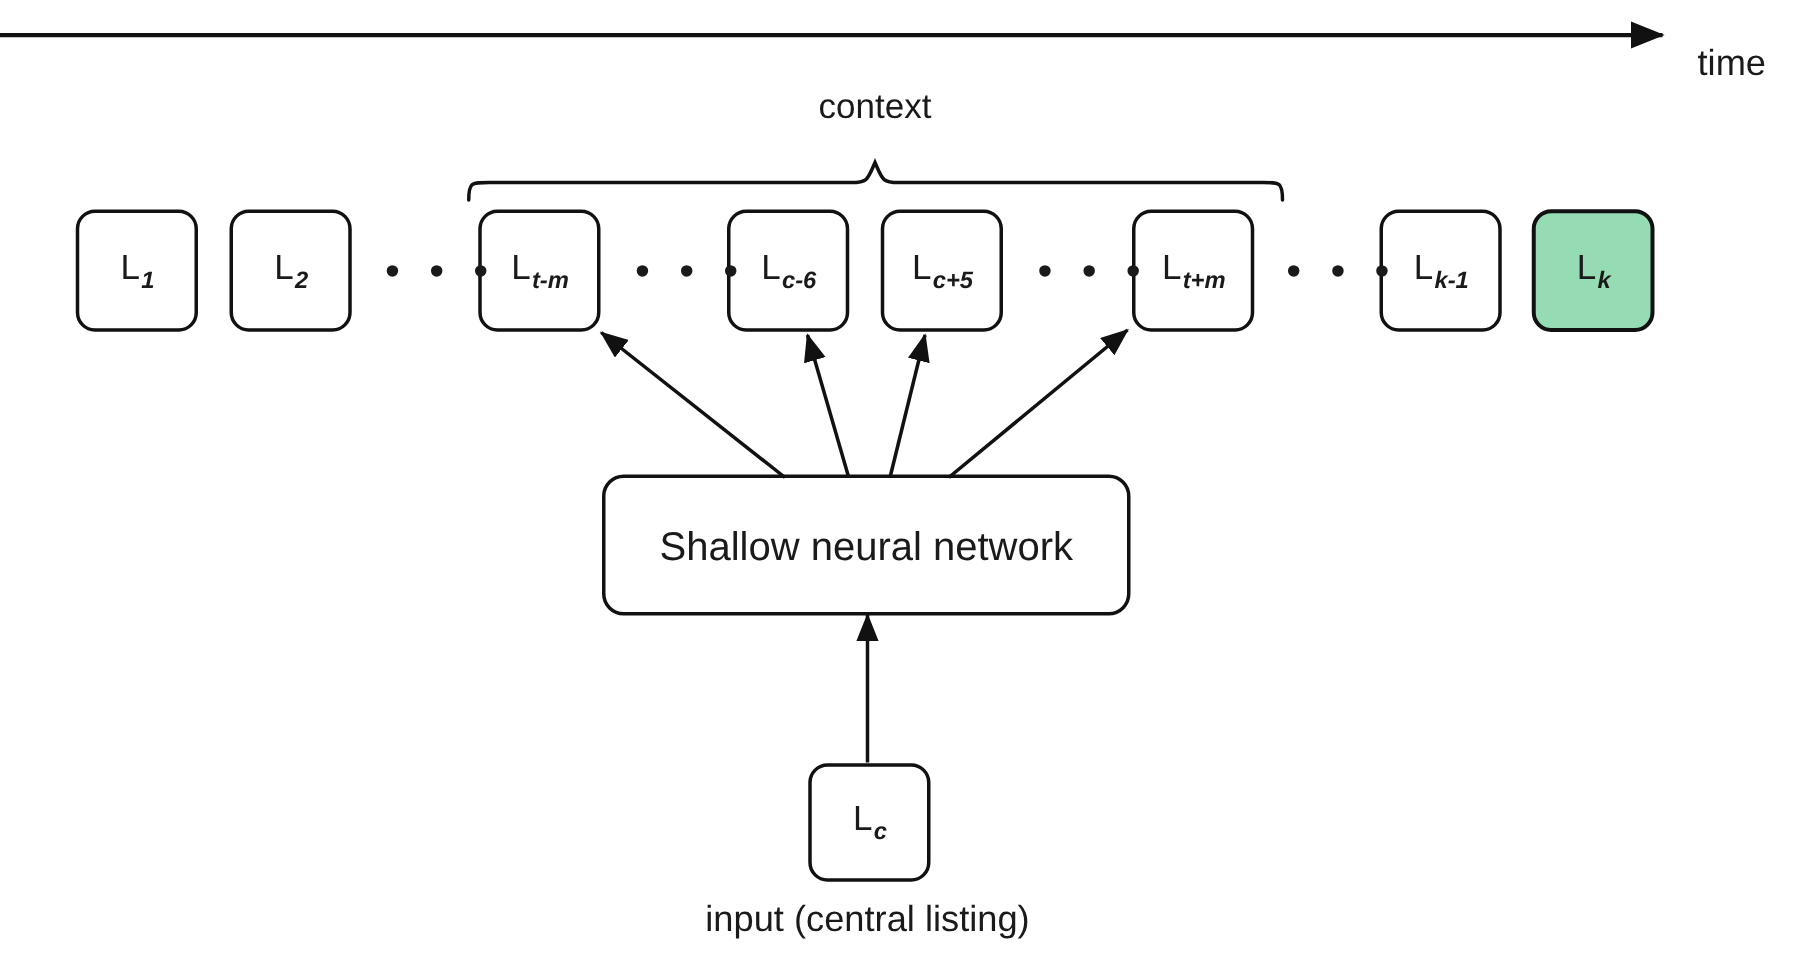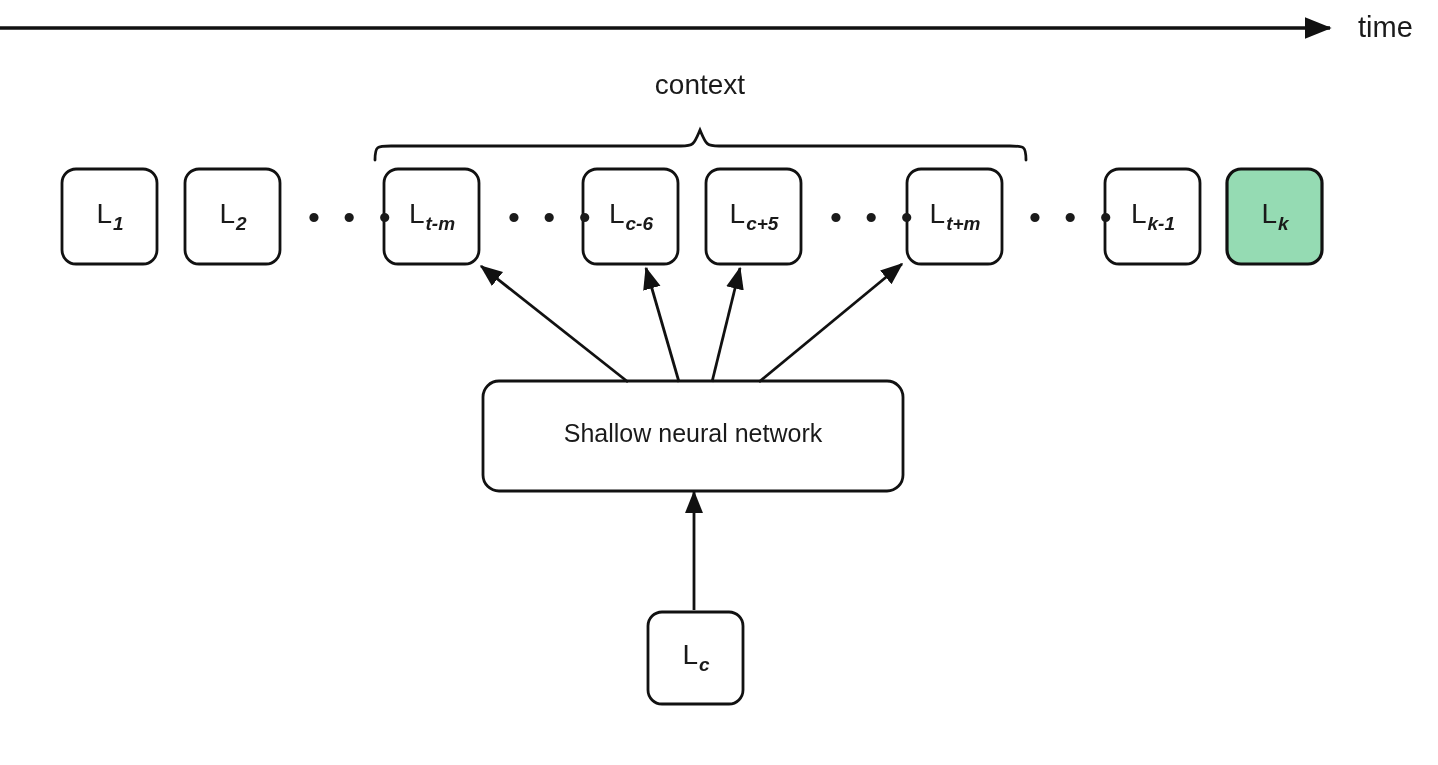--- a/index.html
+++ b/index.html
@@ -31,23 +31,24 @@
     font-weight: 400;
     color: #1a1a1a;
     line-height: 1;
   }
   .section-label {
     font-size: 28px;
     text-align: center;
   }
   .time-label {
     font-size: 29px;
+    margin-top: 24px;
   }
   .nn-label {
-    font-size: 25px;
+    font-size: 32px;
     text-align: center;
   }
   .input-label {
     font-size: 29px;
     text-align: center;
   }
   .boxtext {
     position: absolute;
     display: flex;
     align-items: baseline;
@@ -134,20 +135,21 @@
   </svg>
 
 
   <div class="lbl section-label" style="left:570px; top:71px; width:260px;">context</div>
 
 
   <div class="lbl time-label" style="left:1358px; top:13px;">time</div>
 
   <div class="lbl nn-label" style="left:483px; top:421px; width:420px;">Shallow neural network</div>
 
+  <div class="lbl input-label" style="left:494px; top:722px; width:400px;">input (central listing)</div>
 
   <div id="overlay-layer">
       <div class="boxtext" style="left: 62px; top: 199.5px; width: 95px; height: 34px;">
         <span class="base">L</span>
         <span class="sub">1</span>
       </div>
       <div class="boxtext" style="left: 185px; top: 199.5px; width: 95px; height: 34px;">
         <span class="base">L</span>
         <span class="sub">2</span>
       </div>

